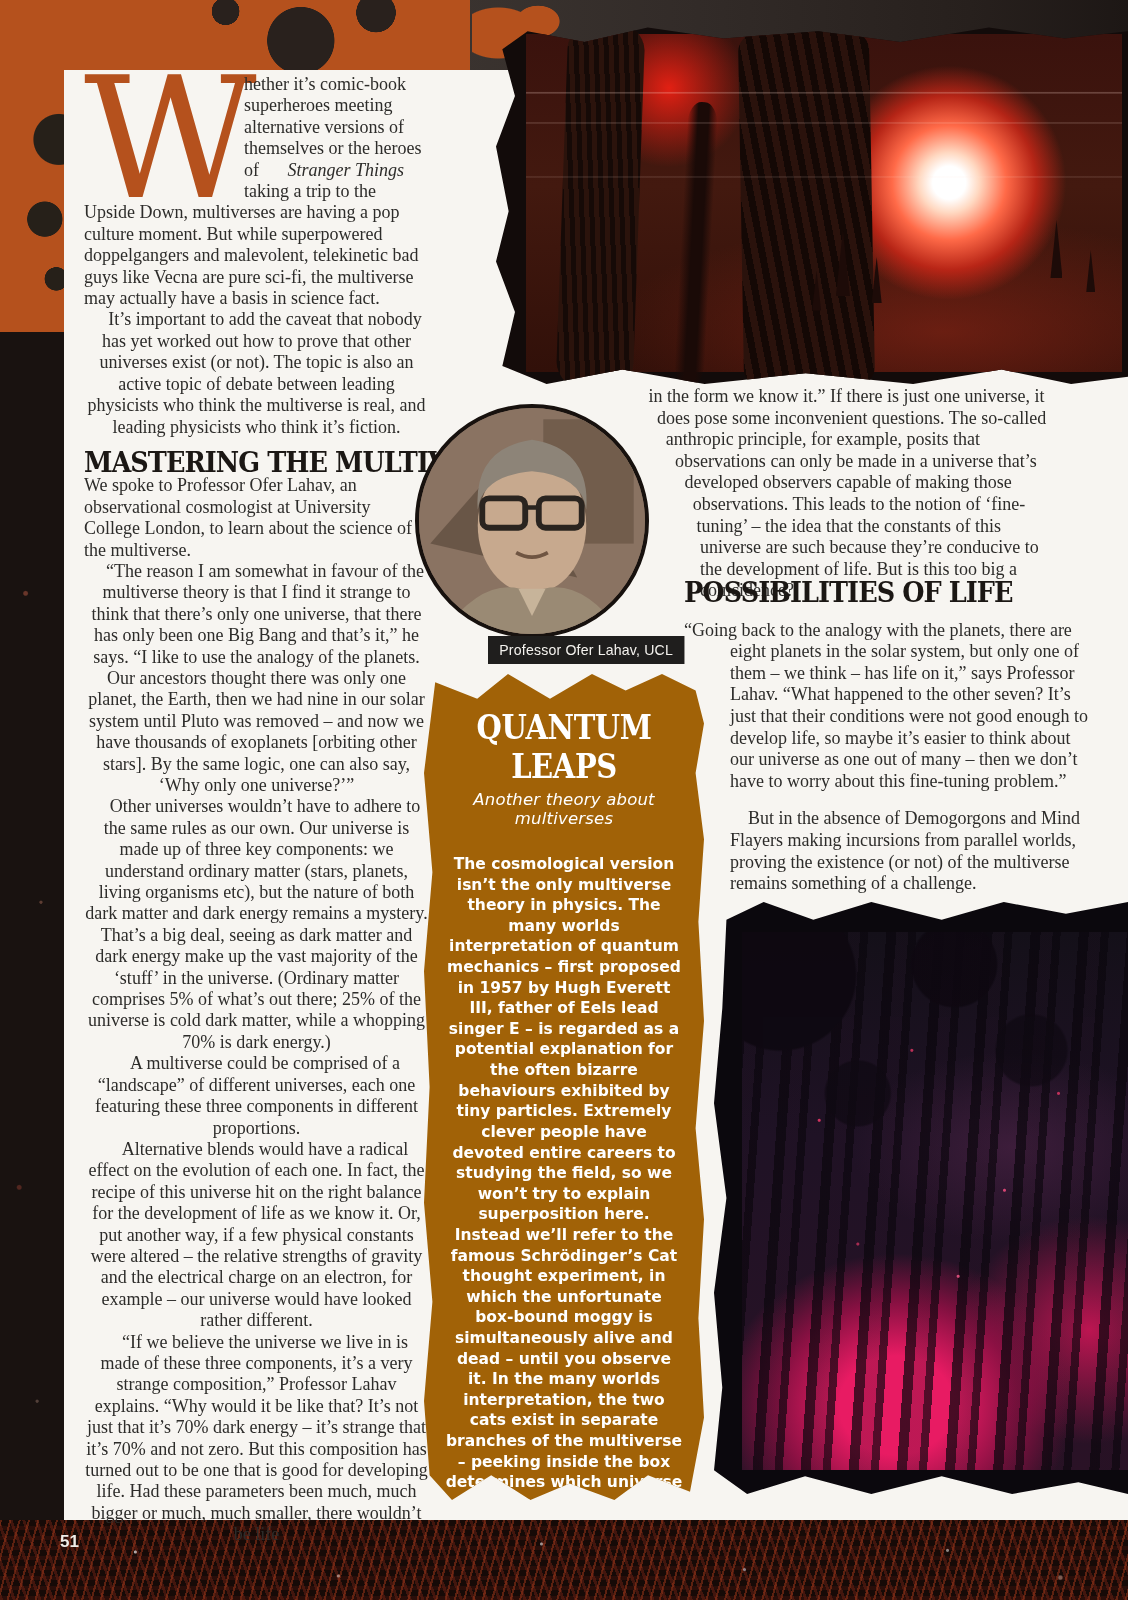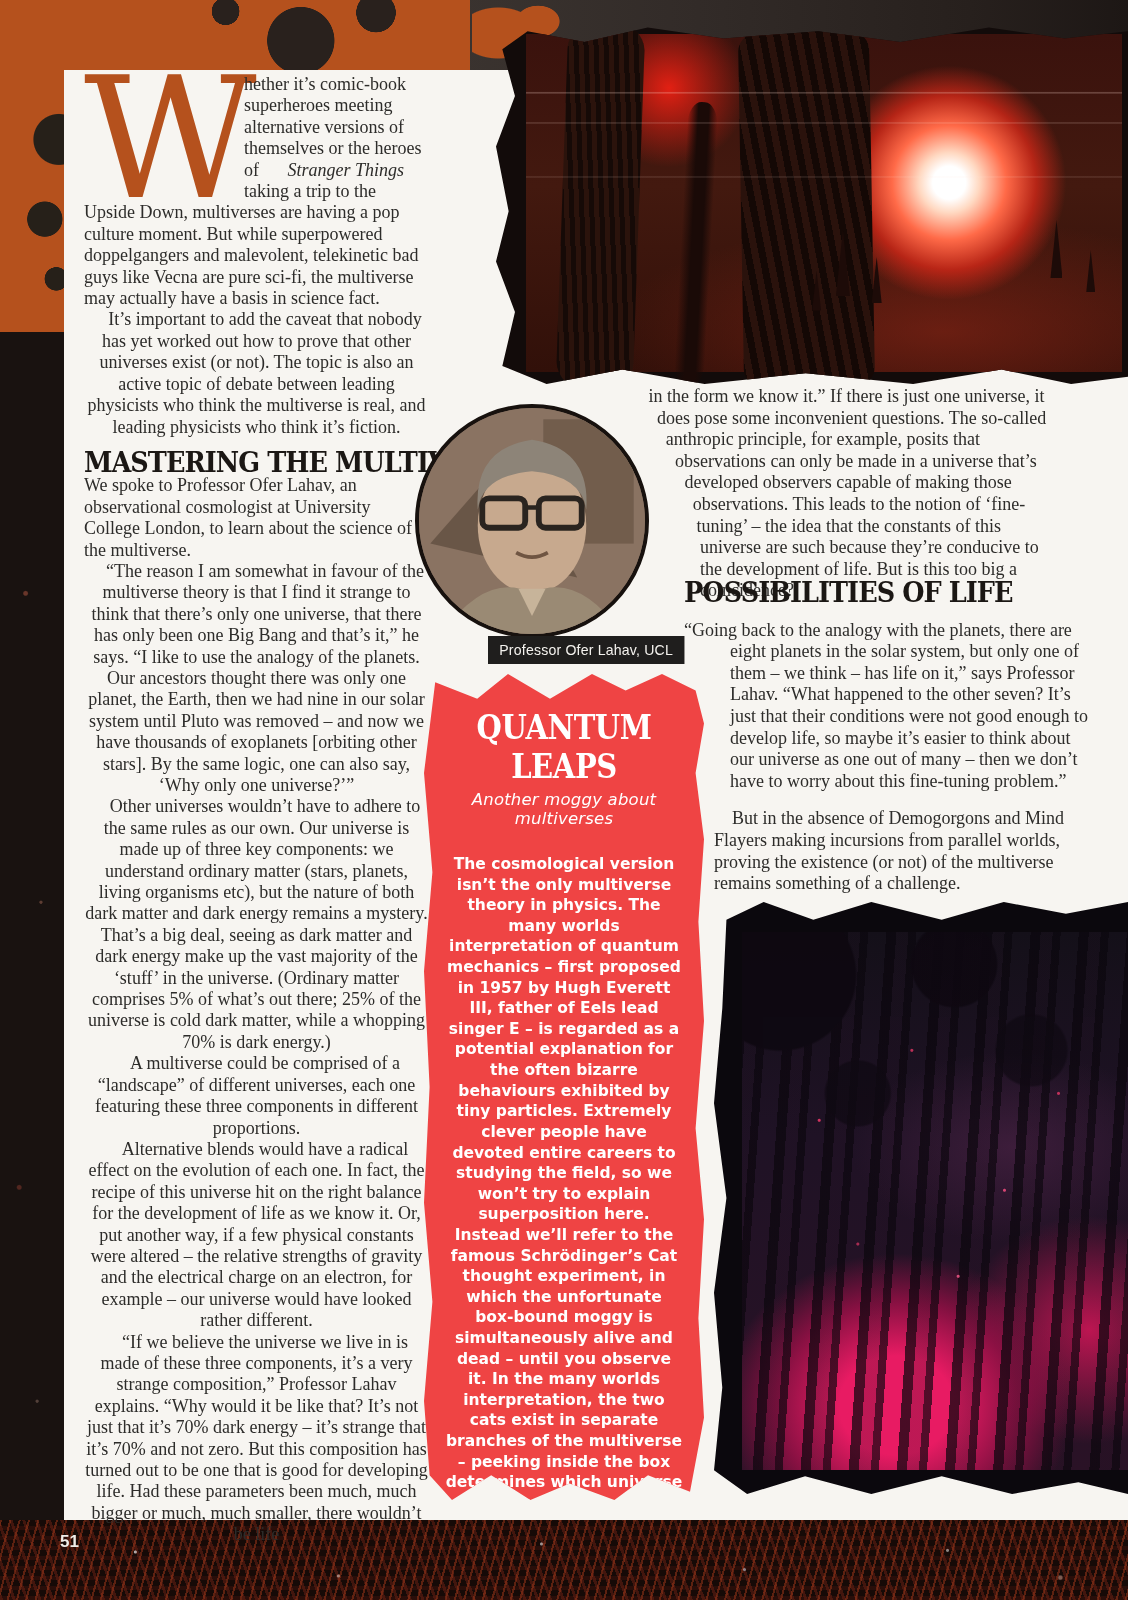--- a/index.html
+++ b/index.html
@@ -61,21 +61,21 @@
   .trunk-c{left:26%;top:20%;width:5%;height:84%;
      background:linear-gradient(90deg,rgba(16,7,5,0),#1a0a07 35% 70%,rgba(16,7,5,0));transform:rotate(3deg);}
   .spire{position:absolute;background:#1d0b08;clip-path:polygon(50% 0,100% 100%,0 100%);}
   
   .portrait{position:absolute;left:351px;top:334px;width:226px;height:226px;border-radius:50%;
      border:4px solid #17110e;overflow:hidden;background:#7d6a5c;z-index:3;}
   .caption{position:absolute;left:424px;top:566px;background:#1f1e1d;color:#f4f2ee;z-index:4;
      font-family:"Liberation Sans",sans-serif;font-size:15px;padding:5px 12px 6px;letter-spacing:.2px;
      transform:scaleX(.94);transform-origin:left;white-space:nowrap;}
   
-  .quantum{position:absolute;left:360px;top:604px;width:280px;height:826px;background:#ef4444;z-index:2;
+  .quantum{position:absolute;left:360px;top:604px;width:280px;height:826px;background:#a16207;z-index:2;
      clip-path:polygon(4% 1%,19% 3%,30% 0,45% 3%,60% 0,72% 2%,85% 0,97% 2%,100% 6%,97% 12%,100% 20%,98% 30%,100% 42%,97% 55%,100% 66%,98% 78%,100% 90%,95% 99%,80% 97%,68% 100%,52% 98%,38% 100%,24% 97%,10% 100%,2% 97%,0 88%,3% 76%,0 64%,2% 50%,0 36%,3% 24%,0 12%);
      color:#ffffff;text-align:center;}
   .q-title{margin-top:34px;font-family:"DejaVu Serif",serif;font-weight:700;font-size:33px;
      letter-spacing:-.5px;transform:scaleX(.88);transform-origin:center;}
   .q-sub{font-family:"DejaVu Sans",sans-serif;font-style:italic;font-size:16.5px;margin-top:4px;letter-spacing:.2px;}
   .q-body{width:238px;margin:26px auto 0;font-family:"DejaVu Sans",sans-serif;font-weight:700;
      font-size:15.5px;line-height:1.33;}
   .q-body p{margin:0;}
   
   .img-bottom-right{position:absolute;left:650px;top:832px;width:414px;height:592px;background:#0b080d;z-index:2;
@@ -113,21 +113,21 @@
      font-size:27.5px;letter-spacing:-1px;transform:scaleX(.93);transform-origin:left;white-space:nowrap;}
   .col-rtop{position:absolute;left:570px;top:316px;width:414px;color:#2d2c2a;
      font-size:18px;line-height:21.6px;z-index:1;}
   .col-rtop p{margin:0;}
   .circle-push{float:left;width:66px;height:202px;
      shape-outside:polygon(0 0,6px 0,34px 35%,58px 62%,66px 85%,66px 100%,0 100%);}
   .col-poss{position:absolute;left:604px;top:512px;width:436px;color:#2d2c2a;
      font-size:18px;line-height:21.6px;z-index:1;}
   .col-poss h2{margin:0 0 4px 16px;}
   .hang{padding-left:46px;text-indent:-46px;margin:16px;}
-  .cont{padding-left:46px;text-indent:18px;margin:0;}
+  .cont{padding-left:46px;text-indent:18px;margin:16px;}
   .page-num{position:absolute;left:60px;top:1532px;color:#efece8;z-index:3;
      font-family:"Liberation Sans",sans-serif;font-weight:700;font-size:17px;}
 </style>
 </head>
 <body>
 
 <div class="page">
 
   <div class="bg-top"></div>
   <div class="corner-orange"></div>
@@ -173,21 +173,21 @@
         <line x1="47" y1="44" x2="53" y2="44" stroke="#2a241f" stroke-width="2"></line>
         <path d="M43,64 Q50,68 57,64" stroke="#6f5542" stroke-width="1.6" fill="none"></path>
         <path d="M10,100 Q30,72 50,82 Q70,72 90,100 Z" fill="#9a8a74"></path>
         <path d="M44,80 L50,92 L56,80 Z" fill="#c7b49a"></path>
       </svg>
     </div>
     <div class="caption">Professor Ofer Lahav, UCL</div>
 
     <div class="quantum">
       <div class="q-title">QUANTUM LEAPS</div>
-      <div class="q-sub">Another moggy about multiverses</div>
+      <div class="q-sub">Another theory about multiverses</div>
       <div class="q-body">
         <p>The cosmological version isn’t the only multiverse theory in physics. The many worlds interpretation of quantum mechanics – first proposed in 1957 by Hugh Everett III, father of Eels lead singer E – is regarded as a potential explanation for the often bizarre behaviours exhibited by tiny particles. Extremely clever people have devoted entire careers to studying the field, so we won’t try to explain superposition here. Instead we’ll refer to the famous Schrödinger’s Cat thought experiment, in which the unfortunate box-bound moggy is simultaneously alive and dead – until you observe it. In the many worlds interpretation, the two cats exist in separate branches of the multiverse – peeking inside the box determines which universe you enter.</p>
         <p>The veracity of the many worlds interpretation is disputed among the science community. Even so, some physicists believe it’s the best explanation for what experiments and mathematics show us.</p>
       </div>
     </div>
 
     <div class="img-bottom-right">
       <div class="scene-vecna">
         <div class="vine-overlay"></div>
         <div class="speckles"></div>

